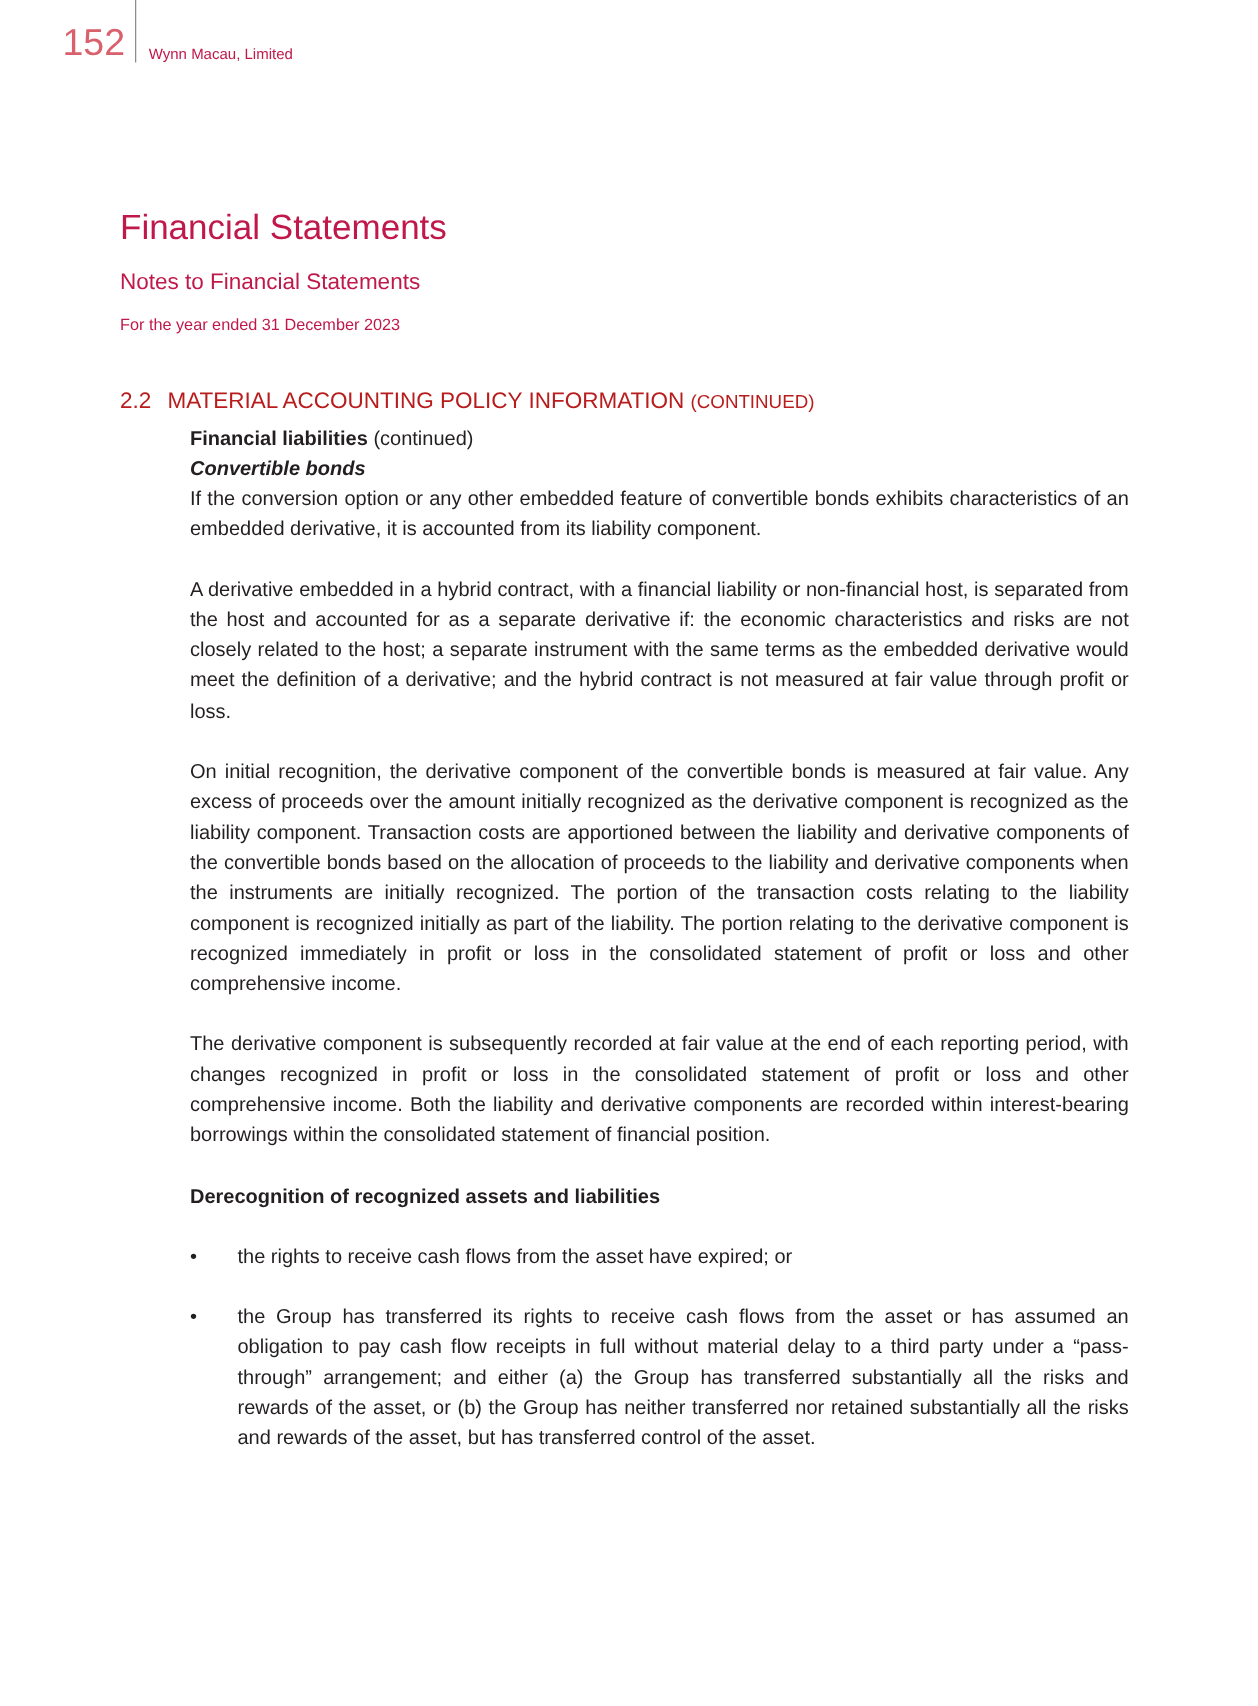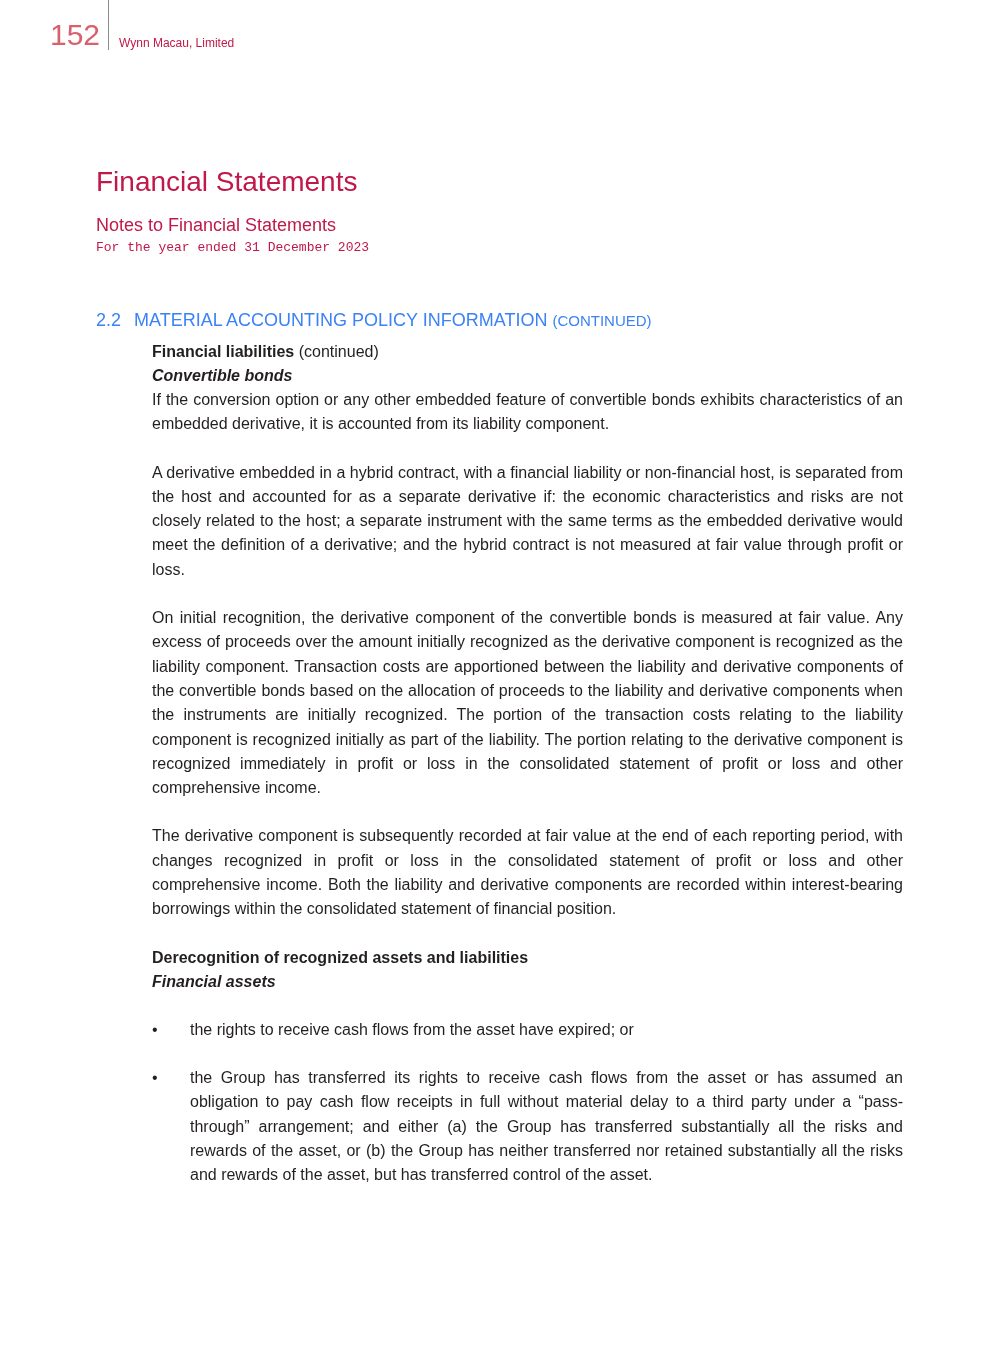--- a/index.html
+++ b/index.html
@@ -14,24 +14,24 @@
     }
     .header-rule {
       position: absolute; left: 108px; top: 0; width: 1px; height: 50px; background: #8c8c8c;
     }
     .company-name {
       position: absolute; left: 119px; top: 36px; font-size: 12px; color: #c0184a;
     }
     .title-block { position: absolute; left: 96px; top: 166px; color: #c0184a; }
     .title { font-size: 28px; line-height: 32px; }
     .subtitle { font-size: 18px; line-height: 24px; margin-top: 15px; }
-    .period { font-size: 13px; line-height: 18px; margin-top: 2px; font-family: Liberation Mono, monospace; }
+    .period { font-size: 13px; line-height: 18px; margin-top: 14px; }
 
     .section-heading {
-      position: absolute; left: 96px; top: 310px; font-size: 18px; color: #3b82f6;
+      position: absolute; left: 96px; top: 310px; font-size: 18px; color: #b91c1c;
       white-space: nowrap;
     }
     .section-heading .num { display: inline-block; width: 38px; }
     .section-heading .cont { font-size: 15px; }
 
     .content {
       position: absolute; left: 152px; top: 340px; width: 751px;
       font-size: 16px; line-height: 24.3px; color: #231f20;
     }
     .content p { margin: 0; text-align: justify; }
@@ -71,21 +71,20 @@
   <p>If the conversion option or any other embedded feature of convertible bonds exhibits characteristics of an embedded derivative, it is accounted from its liability component.</p>
   <div class="gap"></div>
   <p>A derivative embedded in a hybrid contract, with a financial liability or non-financial host, is separated from the host and accounted for as a separate derivative if: the economic characteristics and risks are not closely related to the host; a separate instrument with the same terms as the embedded derivative would meet the definition of a derivative; and the hybrid contract is not measured at fair value through profit or loss.</p>
   <div class="gap"></div>
   <p>On initial recognition, the derivative component of the convertible bonds is measured at fair value. Any excess of proceeds over the amount initially recognized as the derivative component is recognized as the liability component. Transaction costs are apportioned between the liability and derivative components of the convertible bonds based on the allocation of proceeds to the liability and derivative components when the instruments are initially recognized. The portion of the transaction costs relating to the liability component is recognized initially as part of the liability. The portion relating to the derivative component is recognized immediately in profit or loss in the consolidated statement of profit or loss and other comprehensive income.</p>
   <div class="gap"></div>
   <p>The derivative component is subsequently recorded at fair value at the end of each reporting period, with changes recognized in profit or loss in the consolidated statement of profit or loss and other comprehensive income. Both the liability and derivative components are recorded within interest-bearing borrowings within the consolidated statement of financial position.</p>
   <div class="gap"></div>
 
   <p class="sub-bold">Derecognition of recognized assets and liabilities</p>
-  <p class="sub-italic2">Financial assets</p>
   <div class="gap"></div>
 
   <ul class="bullet-list">
     <li class="bullet-item">
       <span class="dot">•</span>
       <span>the rights to receive cash flows from the asset have expired; or</span>
     </li>
     <li class="gap" style="list-style:none"></li>
     <li class="bullet-item">
       <span class="dot">•</span>

